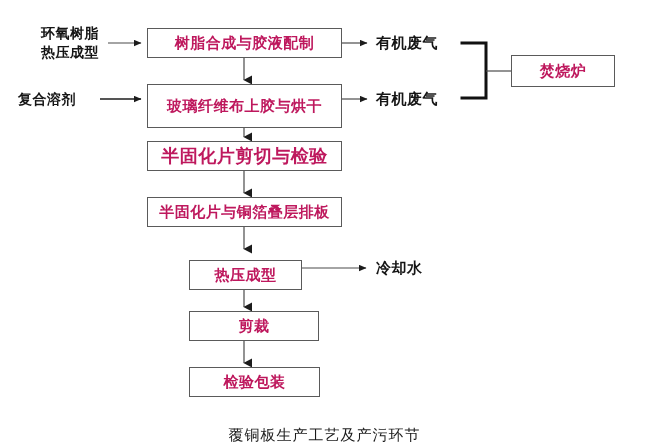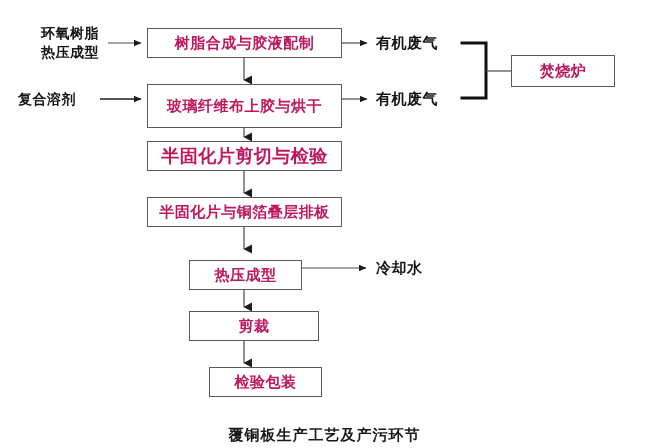--- a/index.html
+++ b/index.html
@@ -36,21 +36,21 @@
     white-space: nowrap;
     line-height: 1.35;
     display: flex;
     flex-direction: column;
     justify-content: center;
   }
   .plain-label.center-align { align-items: center; }
   .caption {
     position: absolute;
     color: #1a1a1a;
-    font-weight: 700;
+    font-weight: 400;
     letter-spacing: 1px;
     white-space: nowrap;
     text-align: center;
   }
   svg.wires {
     position: absolute;
     left: 0;
     top: 0;
     width: 649px;
     height: 448px;
@@ -135,21 +135,21 @@
   </div>
 
   <div class="node" style="left:189px; top:260px; width:113px; height:30px; font-size:15px;font-family:Liberation Mono, monospace;">
     <span>热压成型</span>
   </div>
 
   <div class="node" style="left:189px; top:311px; width:130px; height:30px; font-size:15px;">
     <span>剪裁</span>
   </div>
 
-  <div class="node" style="left:189px; top:367px; width:113px; height:30px; font-size:15px;margin-left:20px;">
+  <div class="node" style="left:189px; top:367px; width:131px; height:30px; font-size:15px;">
     <span>检验包装</span>
   </div>
 
   <div class="plain-label" style="left:376px; top:32px; width:76px; height:22px; font-size:15px;">
     <span>有机废气</span>
   </div>
 
   <div class="plain-label" style="left:376px; top:88px; width:76px; height:22px; font-size:15px;">
     <span>有机废气</span>
   </div>

